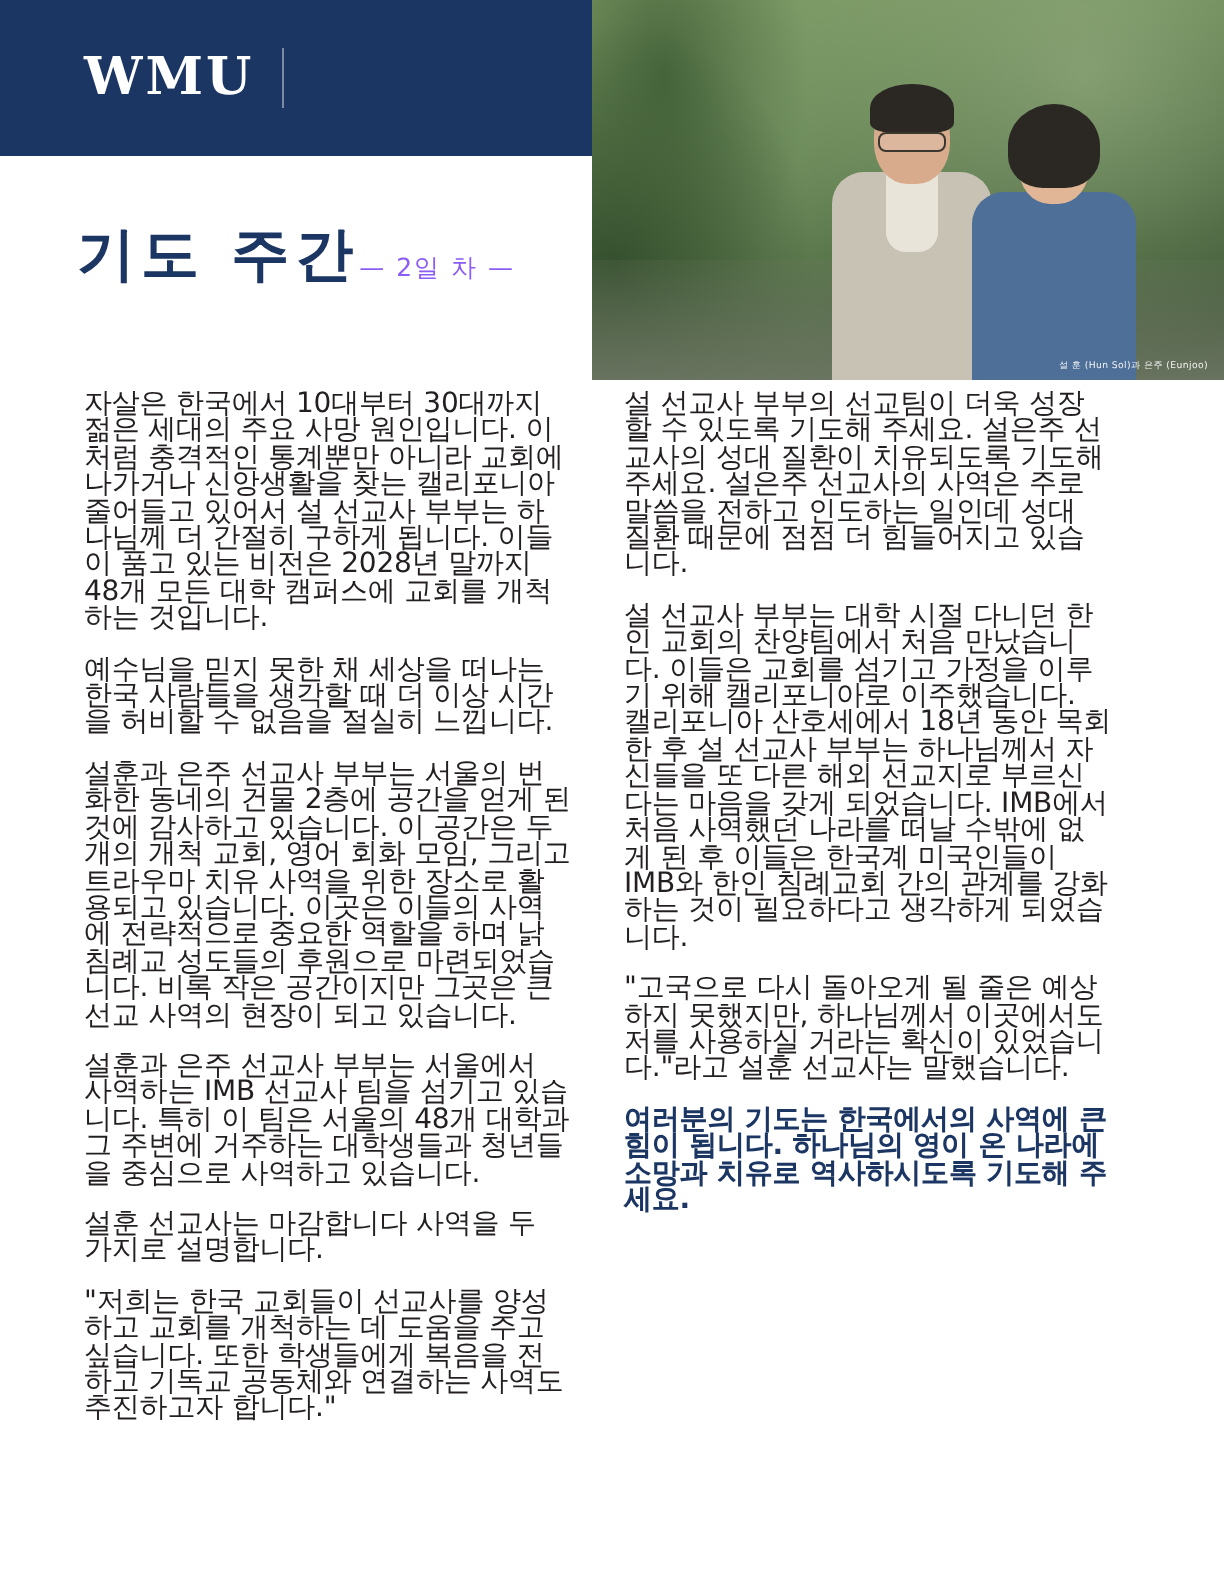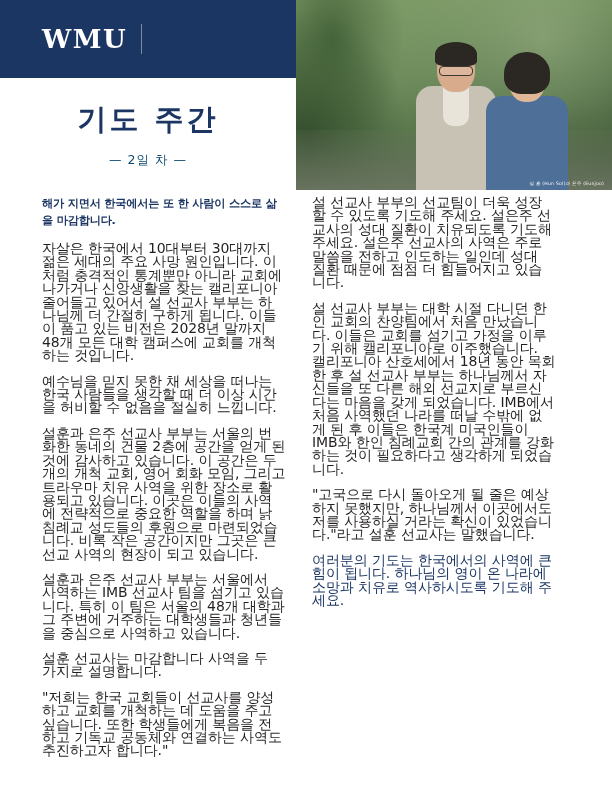--- a/index.html
+++ b/index.html
@@ -85,34 +85,34 @@
     letter-spacing: 1.1px;
     font-weight: bold;
   }
 
   .title-area {
     position: absolute;
     left: 0; top: 78px;
     width: 296px;
     height: 112px;
     display: flex;
-    flex-direction: column;
+    flex-direction: row;
     align-items: center;
     justify-content: center;
   }
   .doc-title {
     color: #1c3664;
     font-family: "DejaVu Serif", "Liberation Serif", serif;
     font-weight: bold;
     font-size: 29px;
     letter-spacing: 3px;
     margin-bottom: 12px;
   }
   .doc-subtitle {
-    color: #0c4a6e;
+    color: #8b5cf6;
     font-size: 12.5px;
     letter-spacing: 1px;
   }
 
   .header-photo {
     position: absolute;
     right: 0; top: 0;
     width: 316px;
     height: 190px;
     overflow: hidden;
@@ -221,21 +221,21 @@
   p.body-text {
     color: #231f20;
     font-size: 14px;
     line-height: 13.4px;
     margin-bottom: 12px;
     text-align: left;
     letter-spacing: -0.1px;
   }
   p.body-text.blue {
     color: #1c3664;
-    font-weight: normal;
+    font-weight: bold;
   }
 </style>
 </head>
 <body>
 
 <div class="header">
 
   <div class="header-left">
     <div class="logo-bar">
       <span class="logo-wmu">WMU</span>
@@ -265,21 +265,20 @@
       <div class="p-head"></div>
       <div class="p-hair"></div>
     </div>
     <div class="photo-credit">설 훈 (Hun Sol)과 은주 (Eunjoo)</div>
   </div>
 </div>
 
 <div class="content">
 
   <div class="col">
-    <div class="lead">해가 지면서 한국에서는 또 한 사람이 스스로 삶을 마감합니다.</div>
     <p class="body-text">자살은 한국에서 10대부터 30대까지 젊은 세대의 주요 사망 원인입니다. 이처럼 충격적인 통계뿐만 아니라 교회에 나가거나 신앙생활을 찾는 캘리포니아 줄어들고 있어서 설 선교사 부부는 하나님께 더 간절히 구하게 됩니다. 이들이 품고 있는 비전은 2028년 말까지 48개 모든 대학 캠퍼스에 교회를 개척하는 것입니다.</p>
     <p class="body-text">예수님을 믿지 못한 채 세상을 떠나는 한국 사람들을 생각할 때 더 이상 시간을 허비할 수 없음을 절실히 느낍니다.</p>
     <p class="body-text">설훈과 은주 선교사 부부는 서울의 번화한 동네의 건물 2층에 공간을 얻게 된 것에 감사하고 있습니다. 이 공간은 두 개의 개척 교회, 영어 회화 모임, 그리고 트라우마 치유 사역을 위한 장소로 활용되고 있습니다. 이곳은 이들의 사역에 전략적으로 중요한 역할을 하며 낡침례교 성도들의 후원으로 마련되었습니다. 비록 작은 공간이지만 그곳은 큰 선교 사역의 현장이 되고 있습니다.</p>
     <p class="body-text">설훈과 은주 선교사 부부는 서울에서 사역하는 IMB 선교사 팀을 섬기고 있습니다. 특히 이 팀은 서울의 48개 대학과 그 주변에 거주하는 대학생들과 청년들을 중심으로 사역하고 있습니다.</p>
     <p class="body-text">설훈 선교사는 마감합니다 사역을 두 가지로 설명합니다.</p>
     <p class="body-text">"저희는 한국 교회들이 선교사를 양성하고 교회를 개척하는 데 도움을 주고 싶습니다. 또한 학생들에게 복음을 전하고 기독교 공동체와 연결하는 사역도 추진하고자 합니다."</p>
   </div>
 
   <div class="col">
     <p class="body-text">설 선교사 부부의 선교팀이 더욱 성장할 수 있도록 기도해 주세요. 설은주 선교사의 성대 질환이 치유되도록 기도해 주세요. 설은주 선교사의 사역은 주로 말씀을 전하고 인도하는 일인데 성대 질환 때문에 점점 더 힘들어지고 있습니다.</p>

